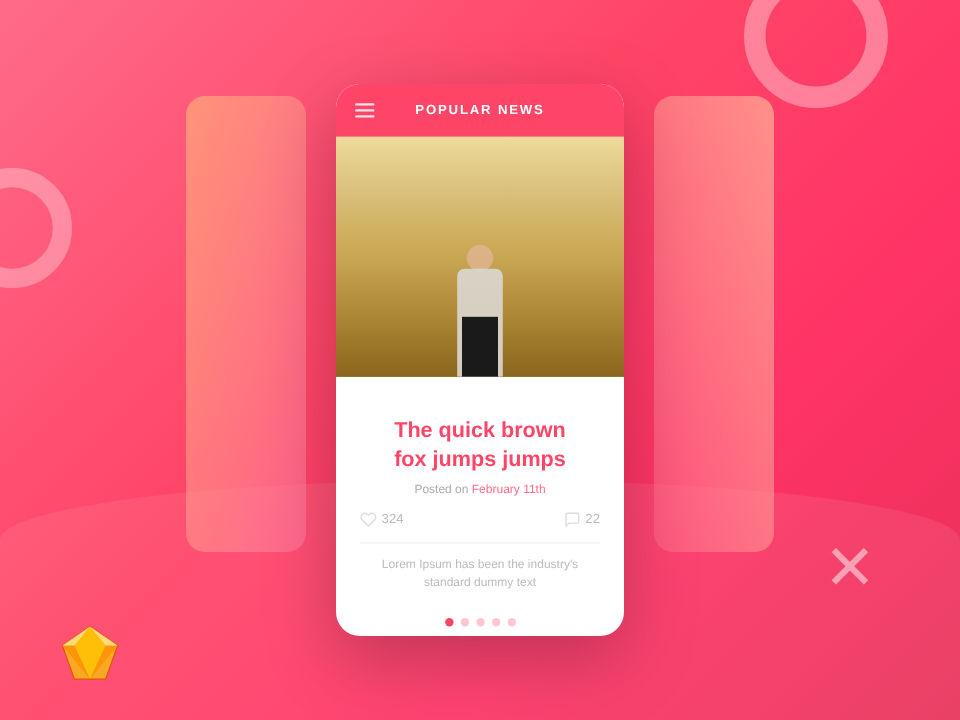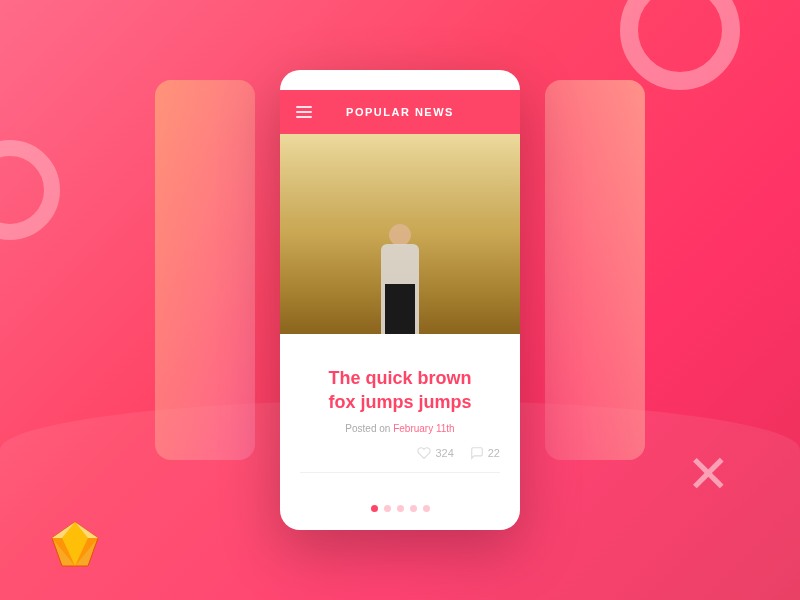--- a/index.html
+++ b/index.html
@@ -102,21 +102,20 @@
 
     
     .phone-header {
       background: #ff4567;
       height: 44px;
       display: flex;
       align-items: center;
       justify-content: center;
       position: relative;
       padding: 12px 16px;
-      margin-top: 20px;
     }
 
     .hamburger-icon {
       position: absolute;
       left: 16px;
       display: flex;
       flex-direction: column;
       gap: 3px;
       cursor: pointer;
     }
@@ -231,21 +230,21 @@
       margin-bottom: 12px;
     }
 
     .posted-date {
       color: #ff6b8a;
     }
 
     
     .engagement-row {
       display: flex;
-      justify-content: flex-end;
+      justify-content: space-between;
       align-items: center;
       gap: 16px;
       margin-bottom: 12px;
     }
 
     .engagement-item {
       display: flex;
       align-items: center;
       gap: 4px;
       color: #ccc;
@@ -388,20 +387,21 @@
       <div class="engagement-item">
         <svg class="comment-icon" viewBox="0 0 24 24" fill="none" stroke="#ddd" stroke-width="2">
           <path d="M21 15a2 2 0 0 1-2 2H7l-4 4V5a2 2 0 0 1 2-2h14a2 2 0 0 1 2 2z"></path>
         </svg>
         <span class="engagement-count">22</span>
       </div>
     </div>
 
     <div class="divider"></div>
 
+    <div class="article-excerpt">Lorem Ipsum has been the industry's standard dummy text</div>
 
   </div>
 
   <div class="pagination-dots">
     <div class="dot active"></div>
     <div class="dot"></div>
     <div class="dot"></div>
     <div class="dot"></div>
     <div class="dot"></div>
   </div>

